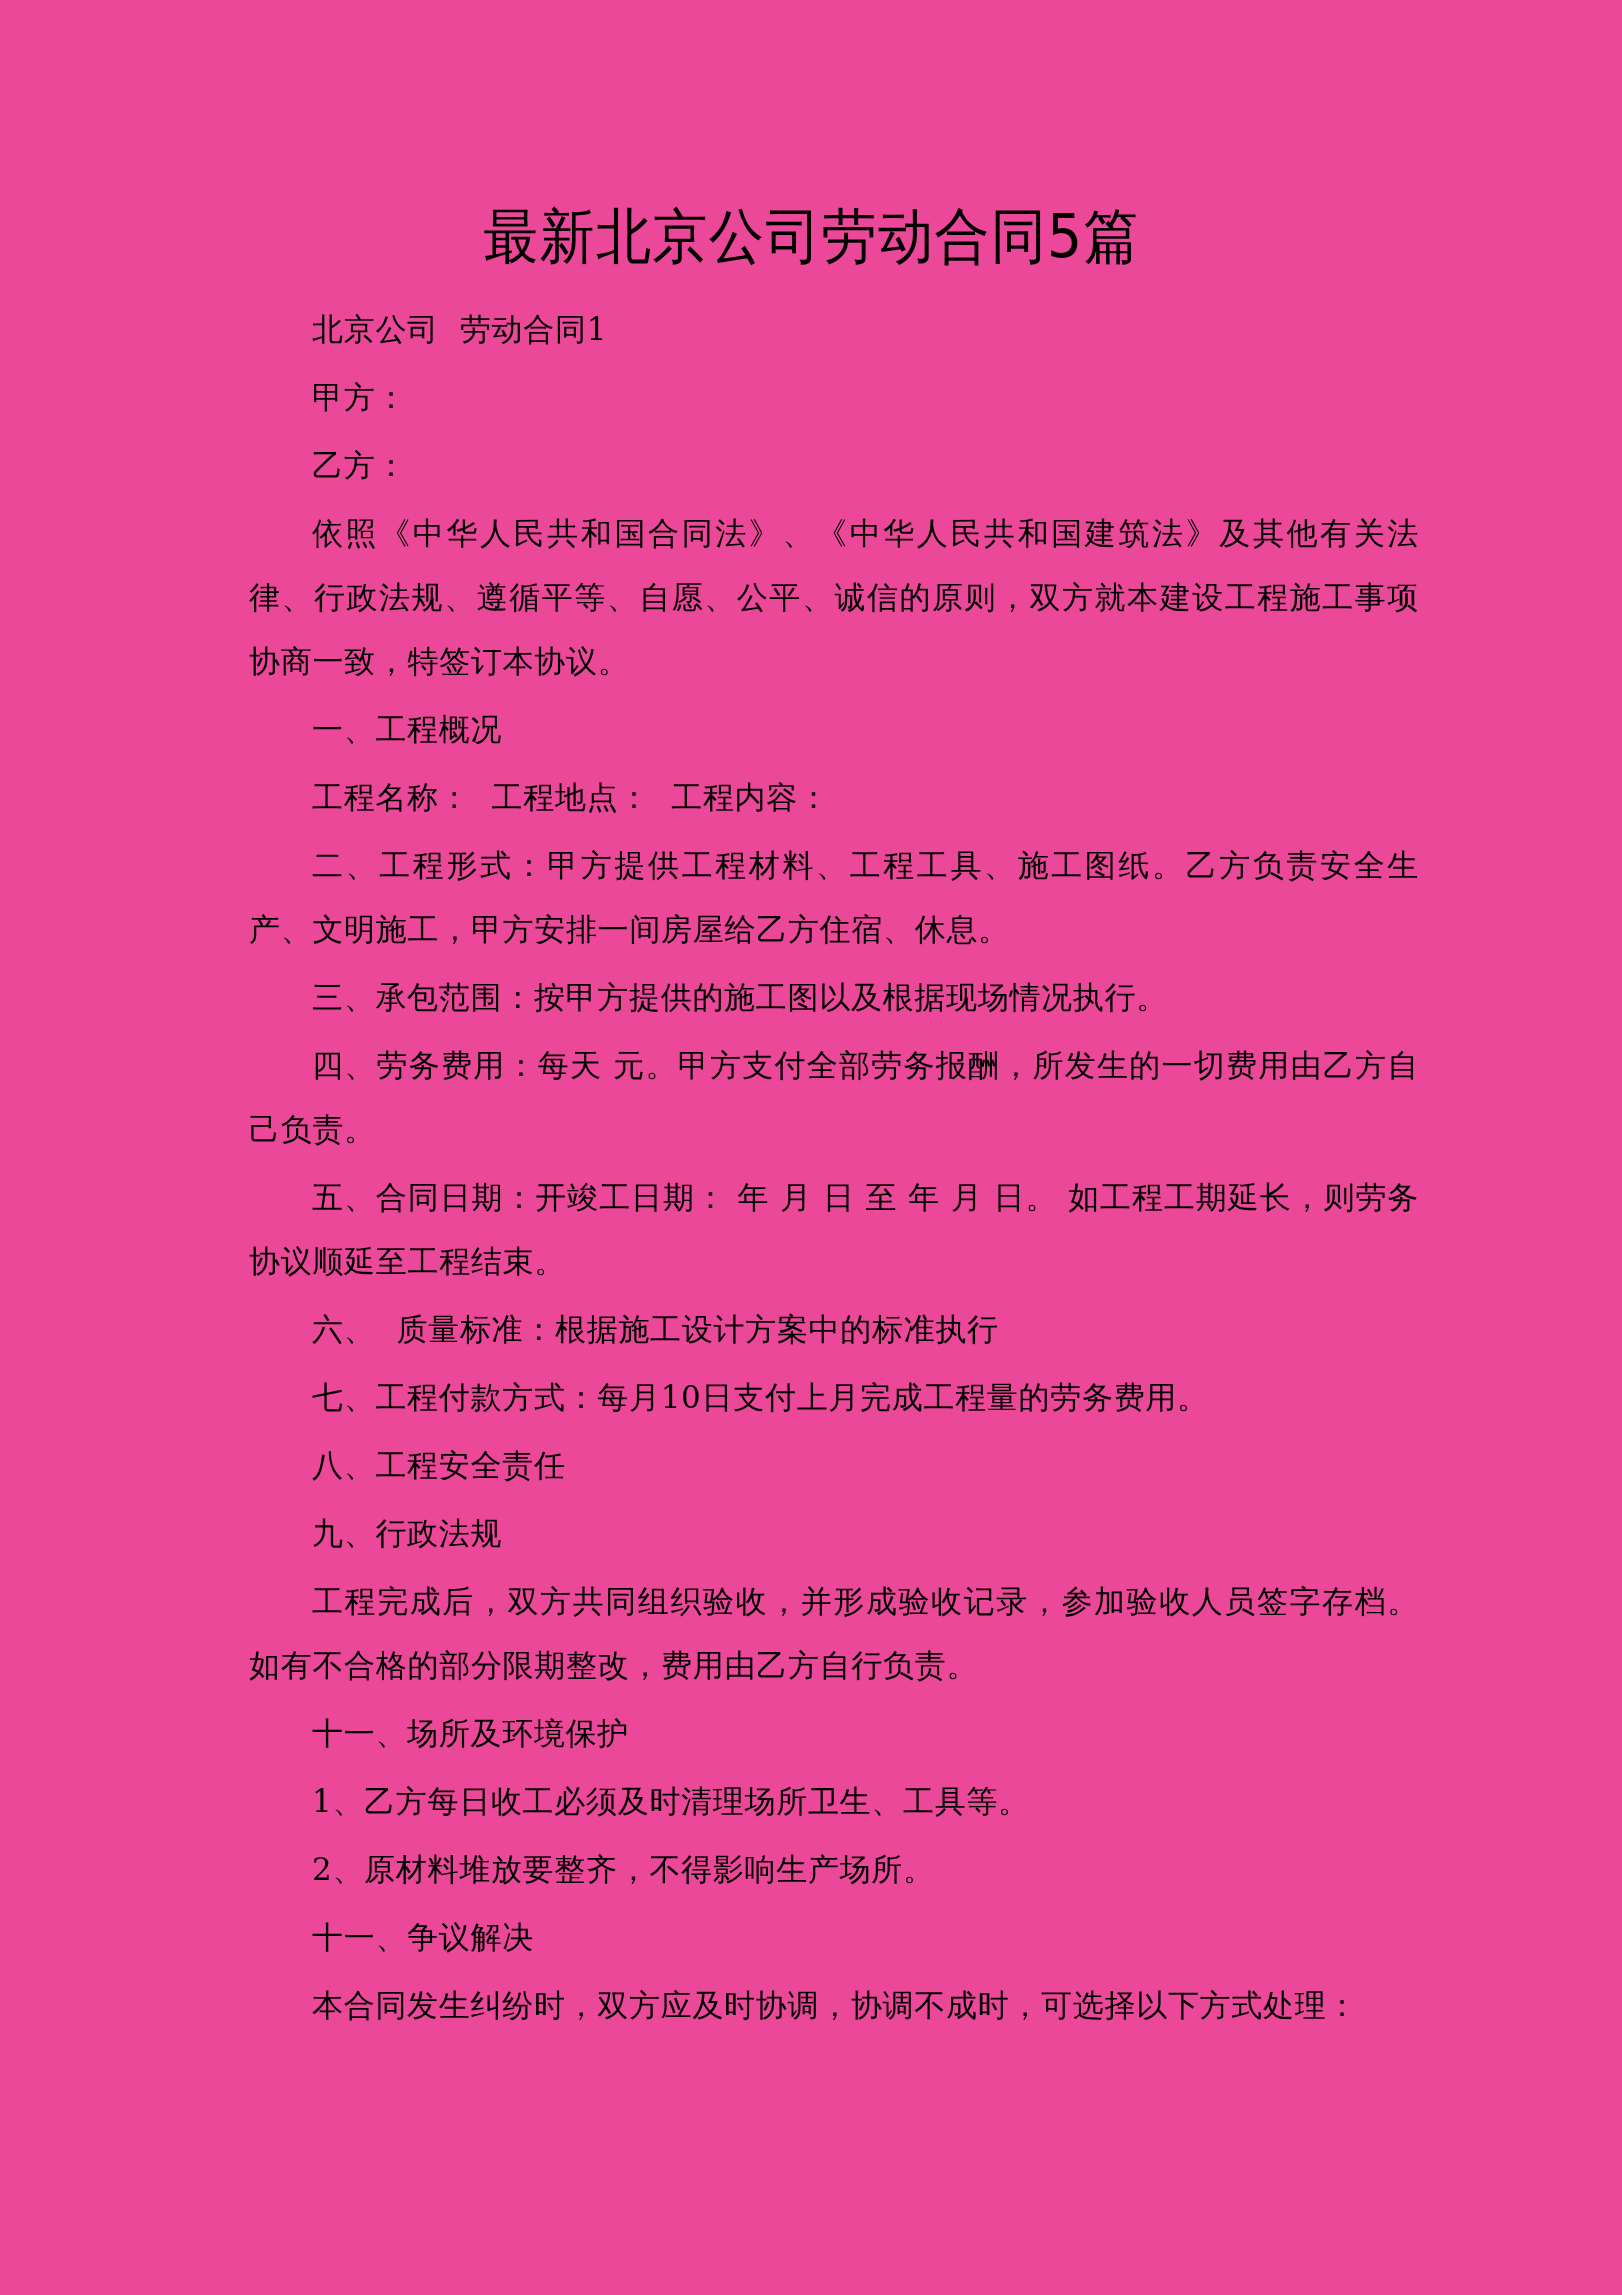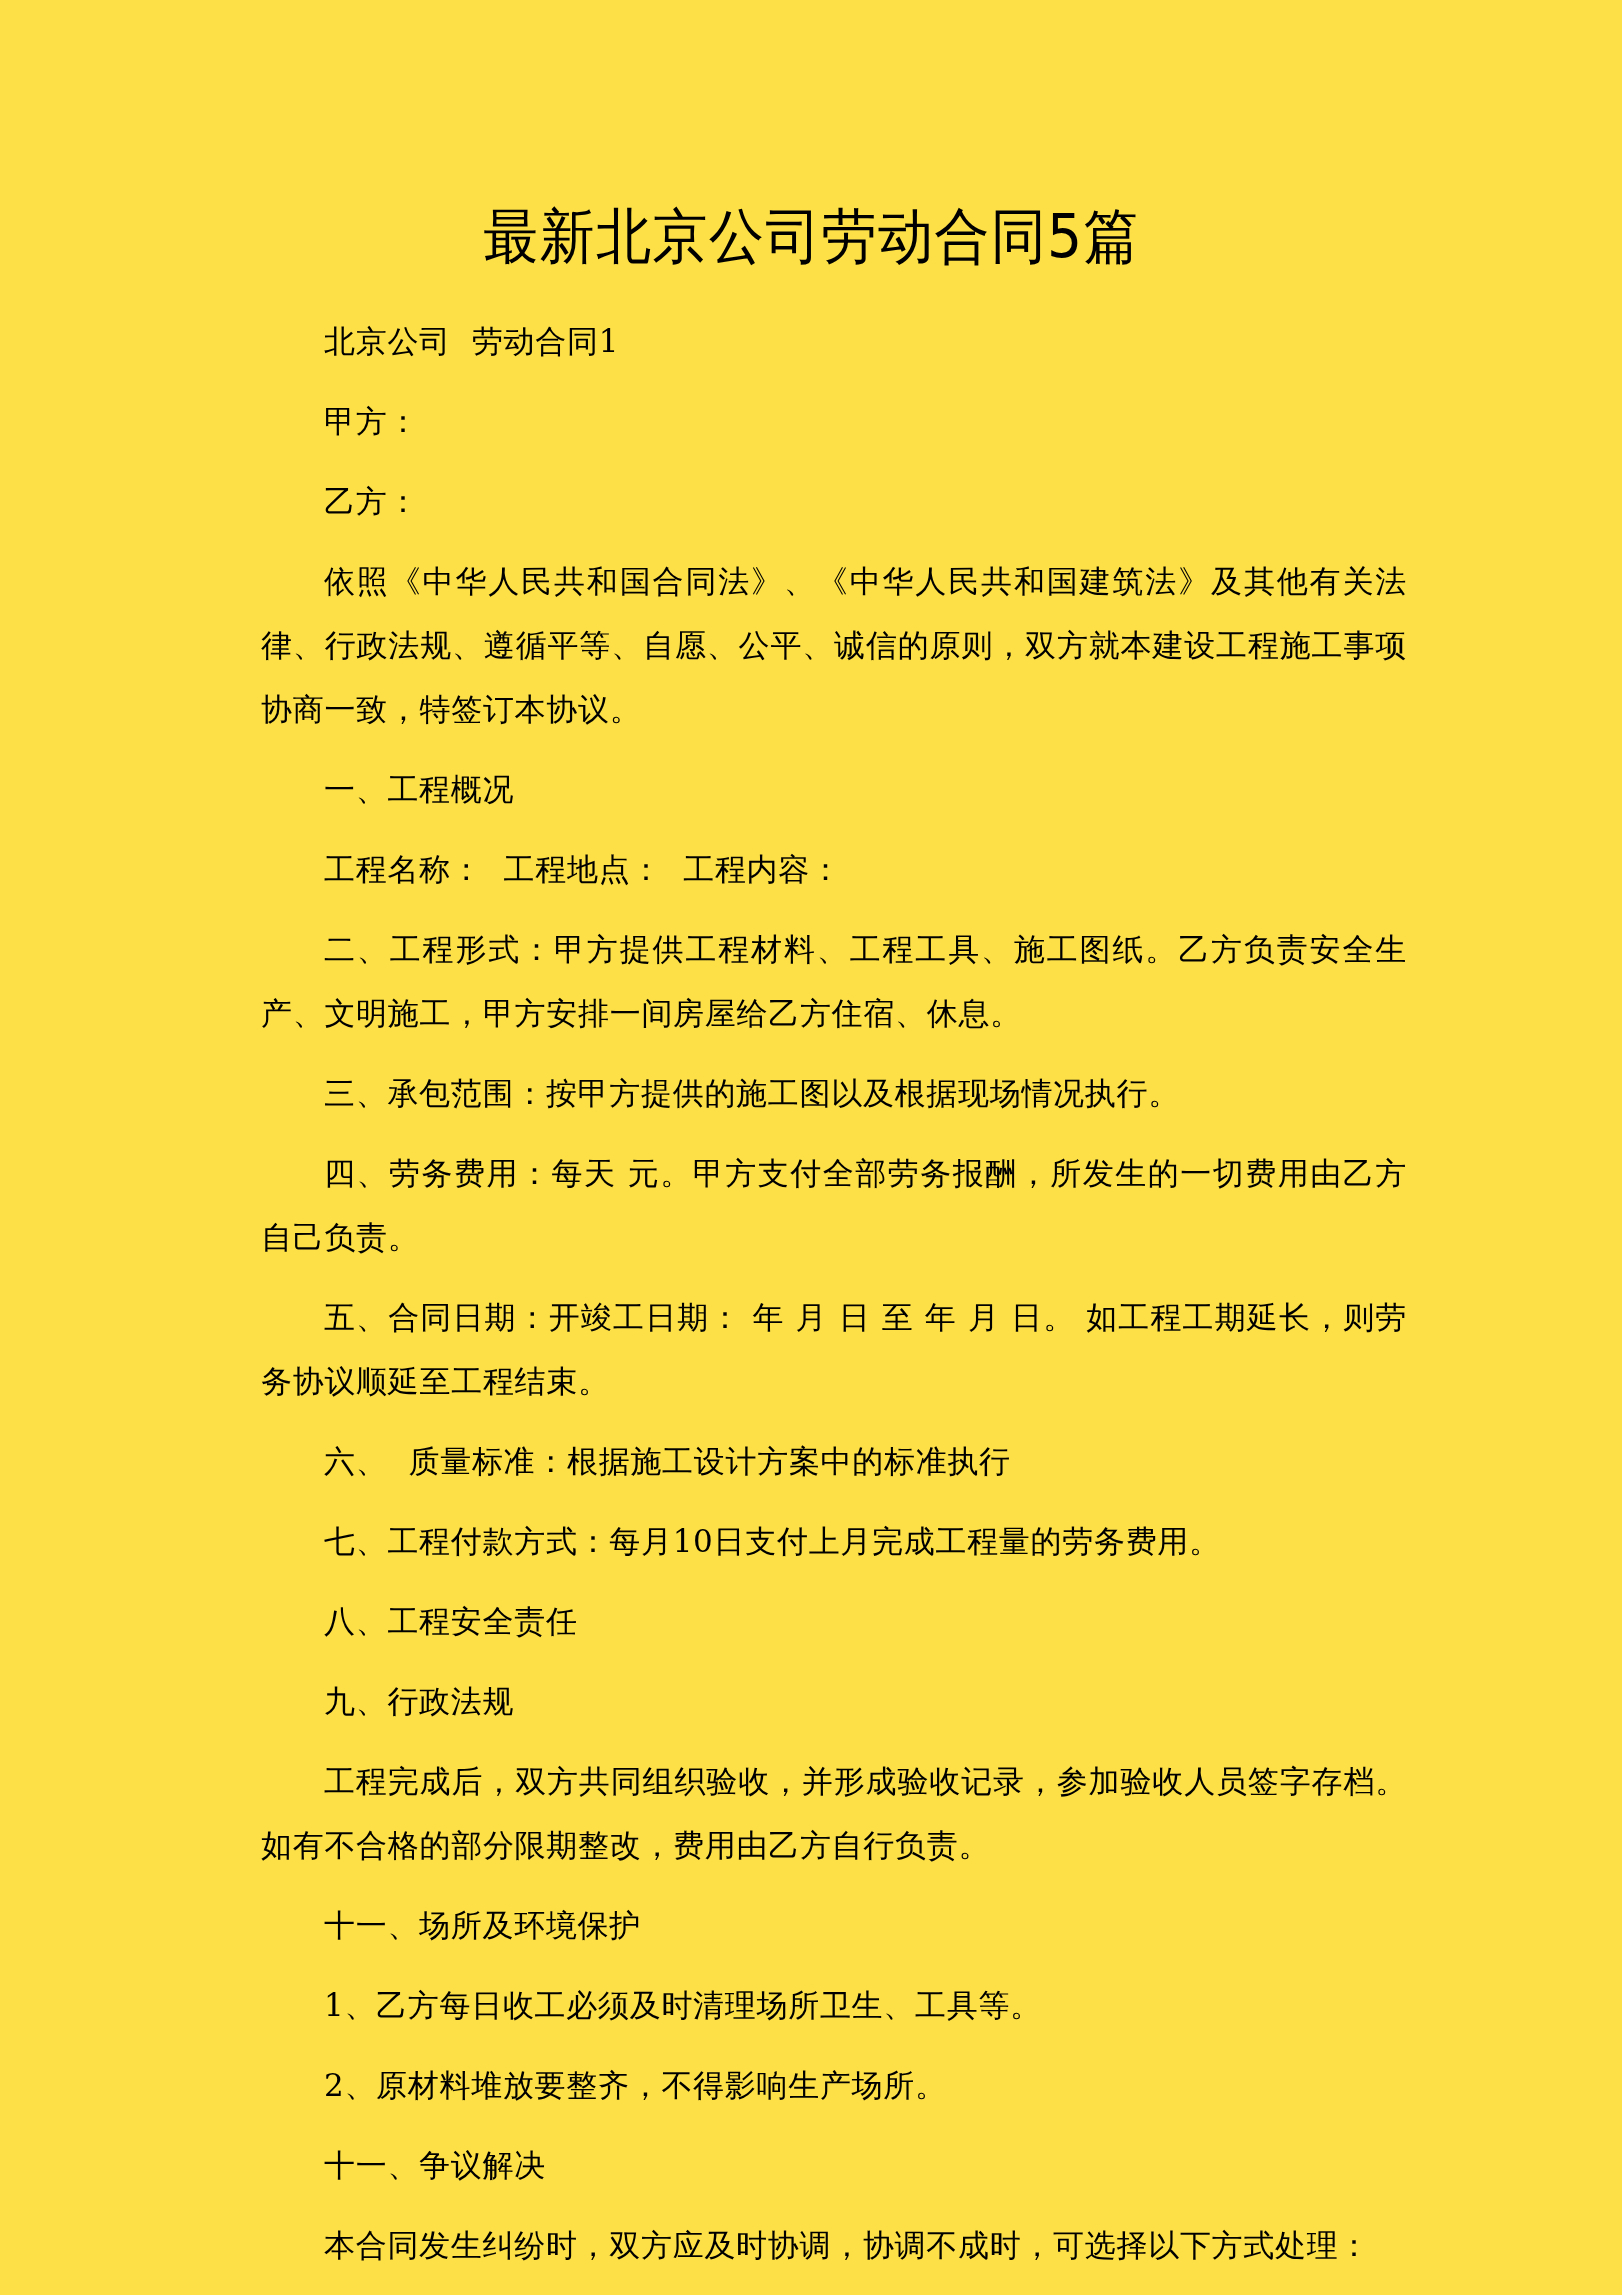--- a/index.html
+++ b/index.html
@@ -14,21 +14,21 @@
       overflow: hidden;
       font-family: "DejaVu Serif", "Liberation Serif", serif;
       color: #000000;
     }
     .page {
       position: absolute;
       left: 0;
       top: 0;
       width: 1623px;
       height: 2295px;
-      background: #fde047;
+      background: #ec4899;
     }
     .doc-title {
       position: absolute;
       left: 0;
       top: 200px;
       width: 1623px;
       text-align: center;
       font-size: 60px;
       line-height: 72px;
       font-weight: normal;
@@ -37,21 +37,21 @@
       font-family: "DejaVu Sans", "Liberation Sans", sans-serif;
       transform: scaleX(0.92);
     }
     .body {
       position: absolute;
       left: 245px;
       top: 293px;
       width: 1178px;
     }
     .para {
-      margin: 16px;
+      margin: 4px;
       font-size: 31px;
       line-height: 64px;
       text-indent: 63px;
       text-align: justify;
       letter-spacing: 0.7px;
       white-space: pre-wrap;
     }
   </style>
 </head>
 <body>

